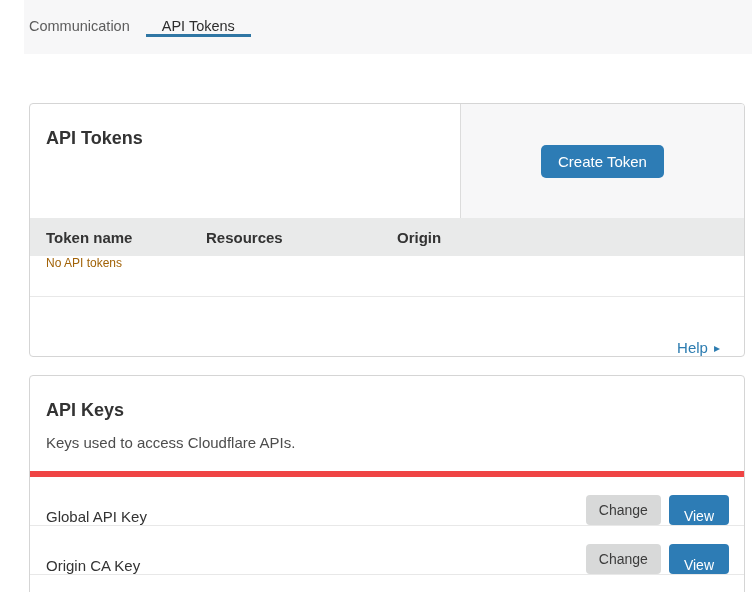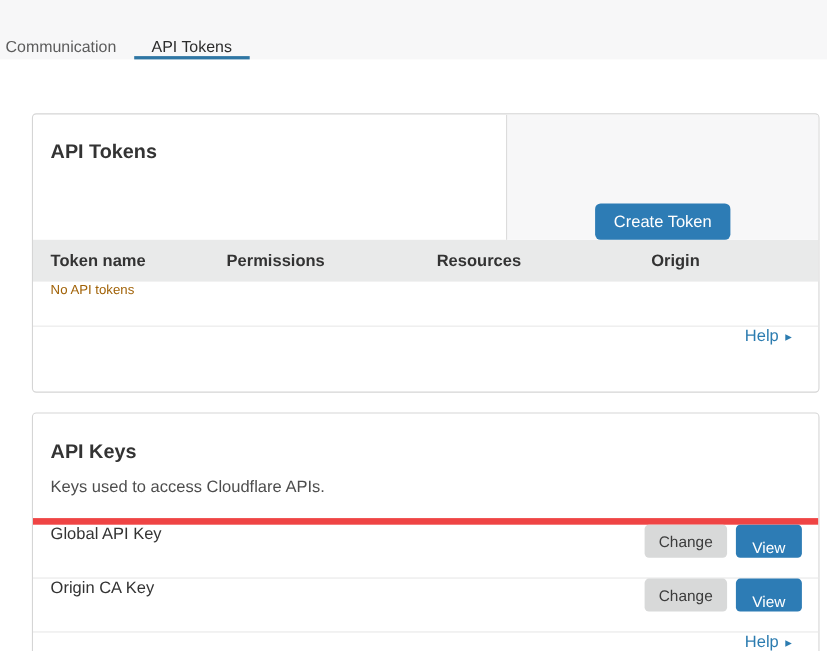--- a/index.html
+++ b/index.html
@@ -9,21 +9,22 @@
     background: #ffffff;
     color: #333333;
     overflow: hidden;
   }
 
   
   .tabbar {
     height: 54px;
     background: #f7f7f8;
     display: flex;
-    align-items: flex-end;
+    align-items: center;
+    margin-left: 24px;
   }
   .tab {
     display: flex;
     align-items: center;
     padding: 0 16px;
     font-size: 14.5px;
     color: #5c5c5c;
     border-bottom: 3px solid transparent;
     cursor: pointer;
   }
@@ -48,21 +49,21 @@
   .split-header { display: flex; min-height: 114px; }
   .split-header .hdr-left {
     width: 430px;
     padding: 16px 20px 18px 16px;
   }
   .split-header .hdr-right {
     flex: 1;
     background: #f7f7f8;
     border-left: 1px solid #dcdcdc;
     display: flex;
-    align-items: flex-end;
+    align-items: center;
     justify-content: center;
   }
   .card-title {
     font-size: 18px;
     font-weight: 700;
     color: #333333;
     margin: 8px 0 10px;
   }
   .card-desc {
     font-size: 15px;
@@ -119,21 +120,21 @@
     padding-left: 16px;
     font-size: 12px;
     color: #a16207;
     border-bottom: 1px solid #e8e8e8;
   }
 
   
   .help-row {
     height: 59px;
     display: flex;
-    align-items: flex-start;
+    align-items: flex-end;
     justify-content: flex-end;
     padding-right: 24px;
   }
   .help-link {
     display: inline-flex;
     align-items: center;
     gap: 6px;
     font-size: 15px;
     color: #2c7cb0;
     text-decoration: none;
@@ -142,21 +143,21 @@
   .help-arrow { font-size: 12px; line-height: 1; padding-top: 1px; }
 
   
   .plain-header {
     padding: 16px 20px 17px 16px;
     border-bottom: 6px solid #ef4444;
   }
   .key-row {
     height: 49px;
     display: flex;
-    align-items: flex-start;
+    align-items: flex-end;
     padding: 0 15px 0 16px;
     border-bottom: 1px solid #e8e8e8;
   }
   .key-label { flex: 1; font-size: 15px; color: #333333; }
   .key-actions { display: flex; gap: 8px; }
 </style>
 </head>
 <body>
 
 <nav class="tabbar">
@@ -171,21 +172,20 @@
       <div class="hdr-left">
         <h2 class="card-title">API Tokens</h2>
       </div>
       <div class="hdr-right">
         <button class="btn btn-create">Create Token</button>
       </div>
     </div>
 
     <div class="table-header">
       <div>Token name</div>
-      <div>Permissions</div>
       <div>Resources</div>
       <div>Origin</div>
     </div>
 
     <div class="empty-row">
       <span>No API tokens</span>
     </div>
 
     <div class="help-row">
       <a class="help-link">

